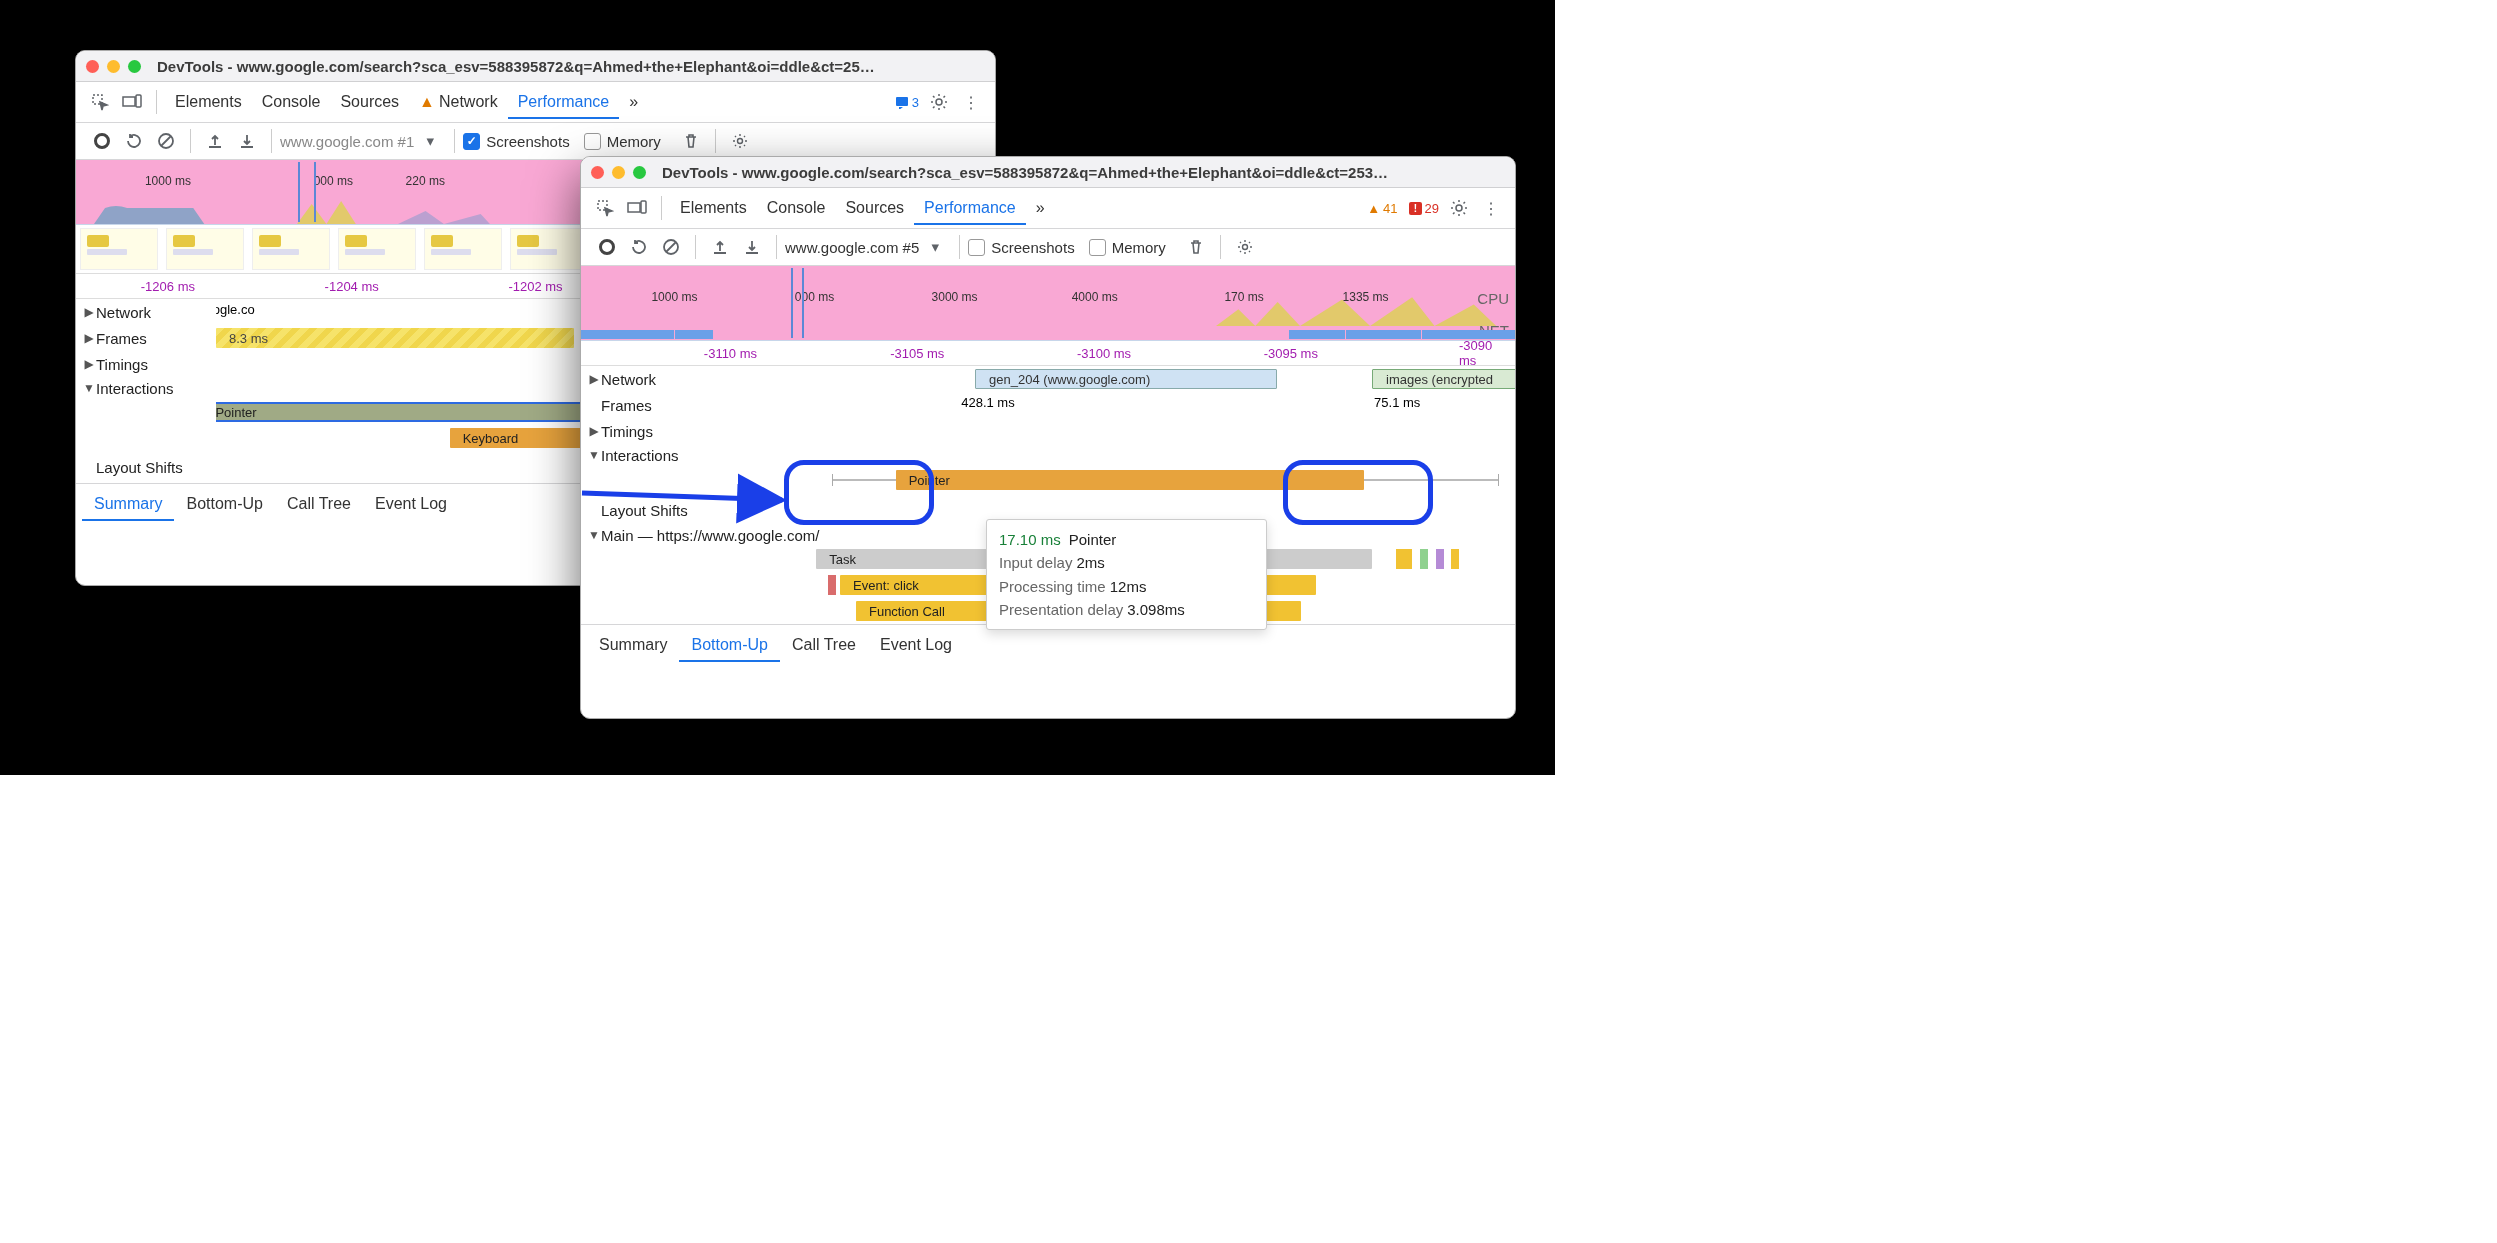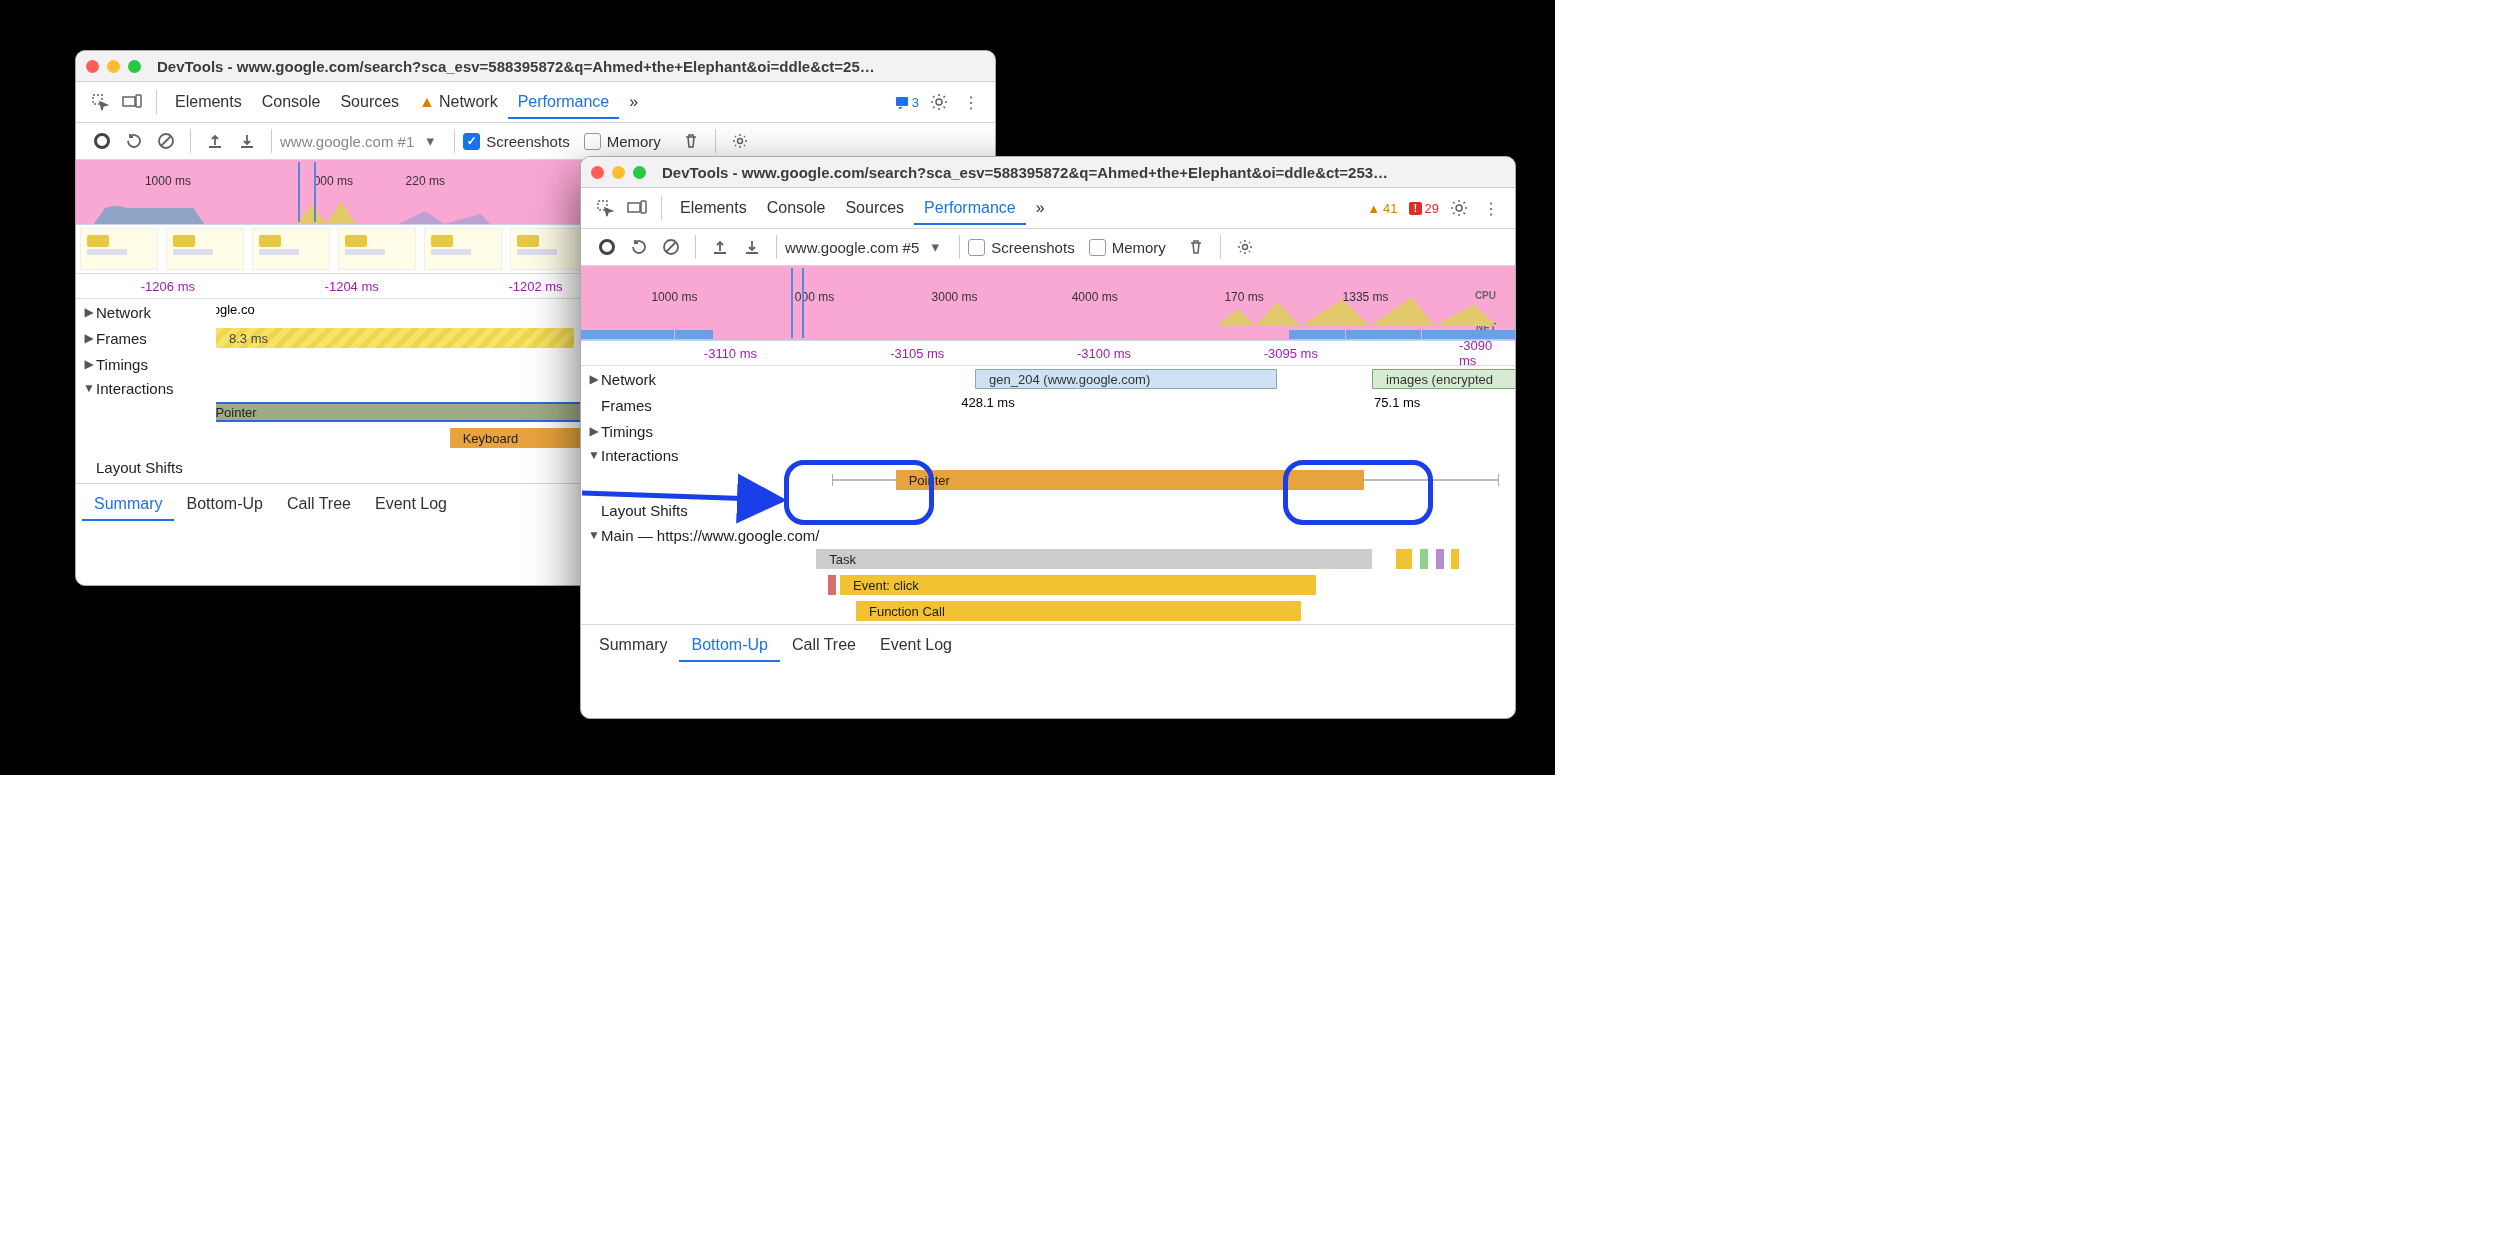--- a/index.html
+++ b/index.html
@@ -51,21 +51,21 @@
 .tooltip .hv{color:#188038;font-weight:400}
 .tooltip .k{color:#666}
 .tooltip .v{color:#222;margin-left:4px}
 .tooltip .ttlrow .v{margin-left:8px}
 .ring{position:absolute;border:5px solid #1a3fe8;border-radius:20px;z-index:4}
 .arrow{position:absolute;z-index:6}
 .badge{font-size:13px;padding:1px 4px;border-radius:2px;margin-left:3px;display:inline-flex;align-items:center;gap:3px}
 .msg{color:#1a73e8}
 .warn{color:#e07a00}
 .err{color:#d93025}
-.cpu{position:absolute;right:19px;font-size:10px;color:#666;font-weight:700}
+.cpu{position:absolute;right:6px;font-size:15px;color:#666;font-weight:400}
 </style>
 </head>
 <body>
 
 <div class="stage">
 
 <div id="winA" class="win">
   <div class="titlebar">
     <div class="dot dR"></div>
     <div class="dot dY"></div>
@@ -484,20 +484,26 @@
     </div>
   </div>
 
   <div class="bottomtabs">
     <div class="tab">Summary</div>
     <div class="tab active">Bottom-Up</div>
     <div class="tab">Call Tree</div>
     <div class="tab">Event Log</div>
   </div>
 
+  <div class="tooltip" style="left:405px;top:362px;width:255px">
+    <div class="ttlrow"><span class="hv">17.10 ms</span><span class="v" style="color:#222">Pointer</span></div>
+    <div><span class="k">Input delay</span><span class="v">2ms</span></div>
+    <div><span class="k">Processing time</span><span class="v">12ms</span></div>
+    <div><span class="k">Presentation delay</span><span class="v">3.098ms</span></div>
+  </div>
 
   <div class="ring" style="left:203px;top:303px;width:140px;height:55px"></div>
   <div class="ring" style="left:702px;top:303px;width:140px;height:55px"></div>
 </div>
 
 <svg class="arrow" style="left:0;top:0;width:1555px;height:775px;pointer-events:none">
   <defs>
         <marker id="ah" markerWidth="12" markerHeight="12" refX="9" refY="5" orient="auto">
           <path d="M0 0 L10 5 L0 10 Z" fill="#1a3fe8"></path>
         </marker>

